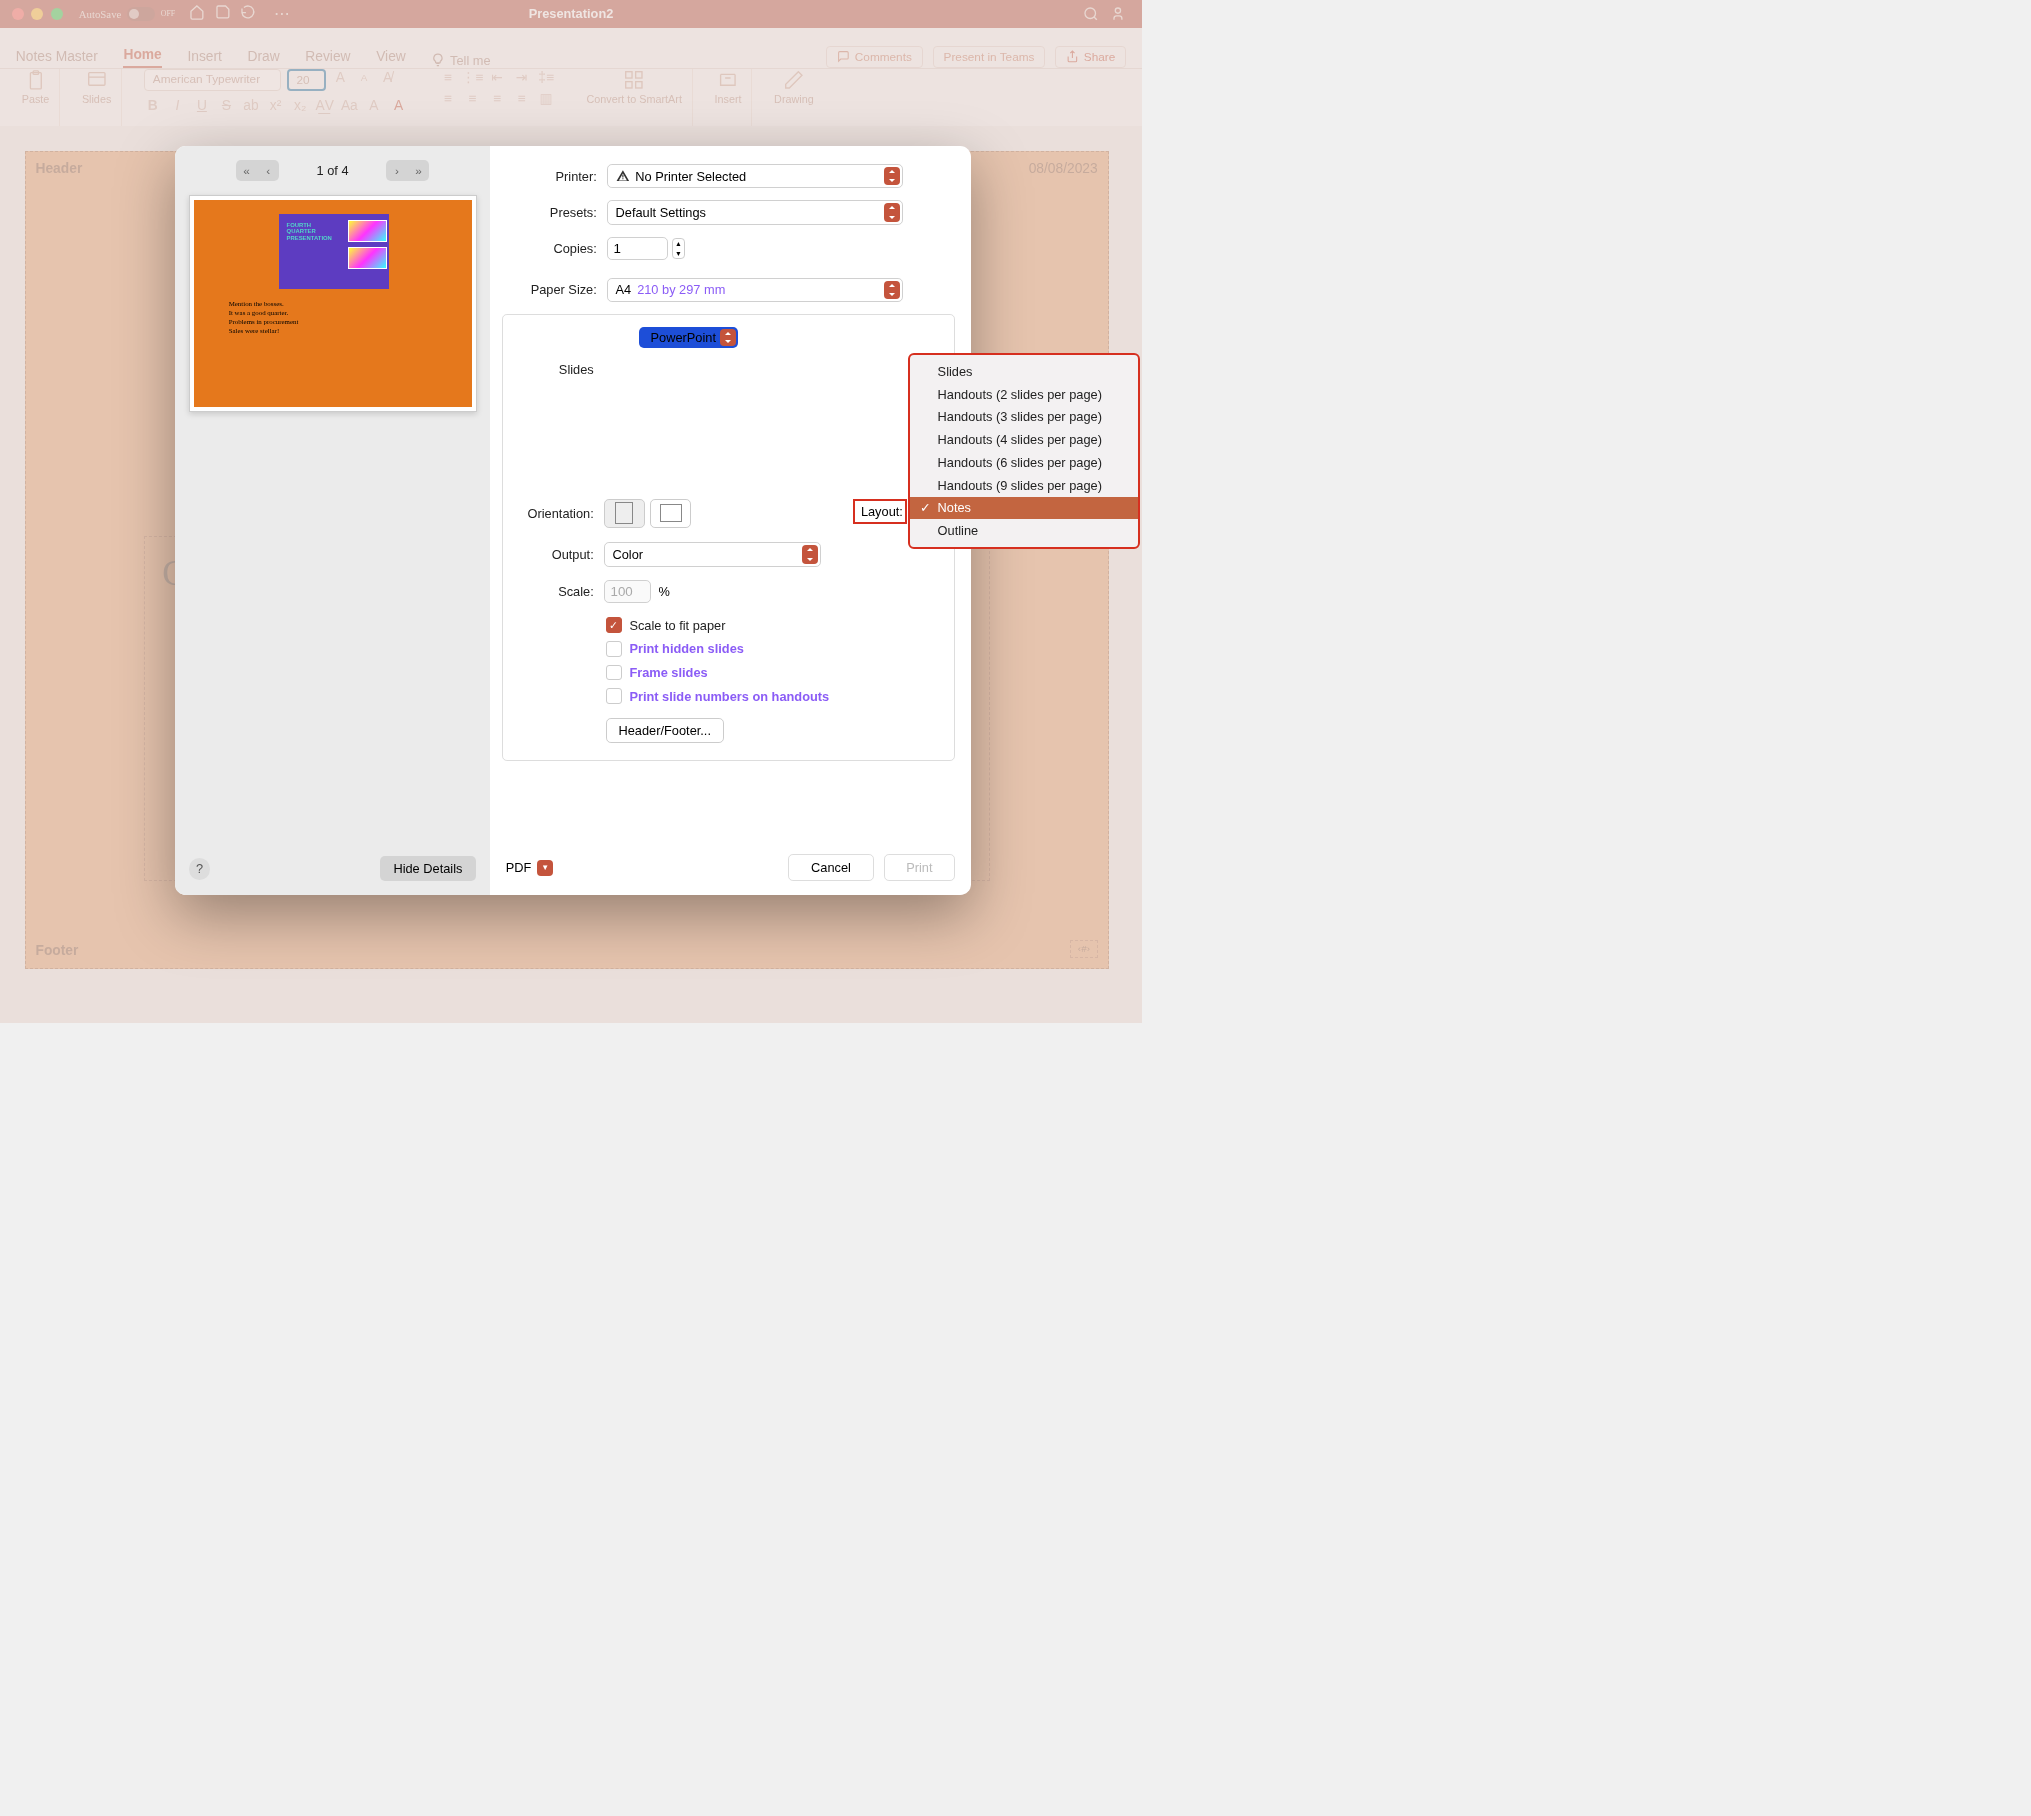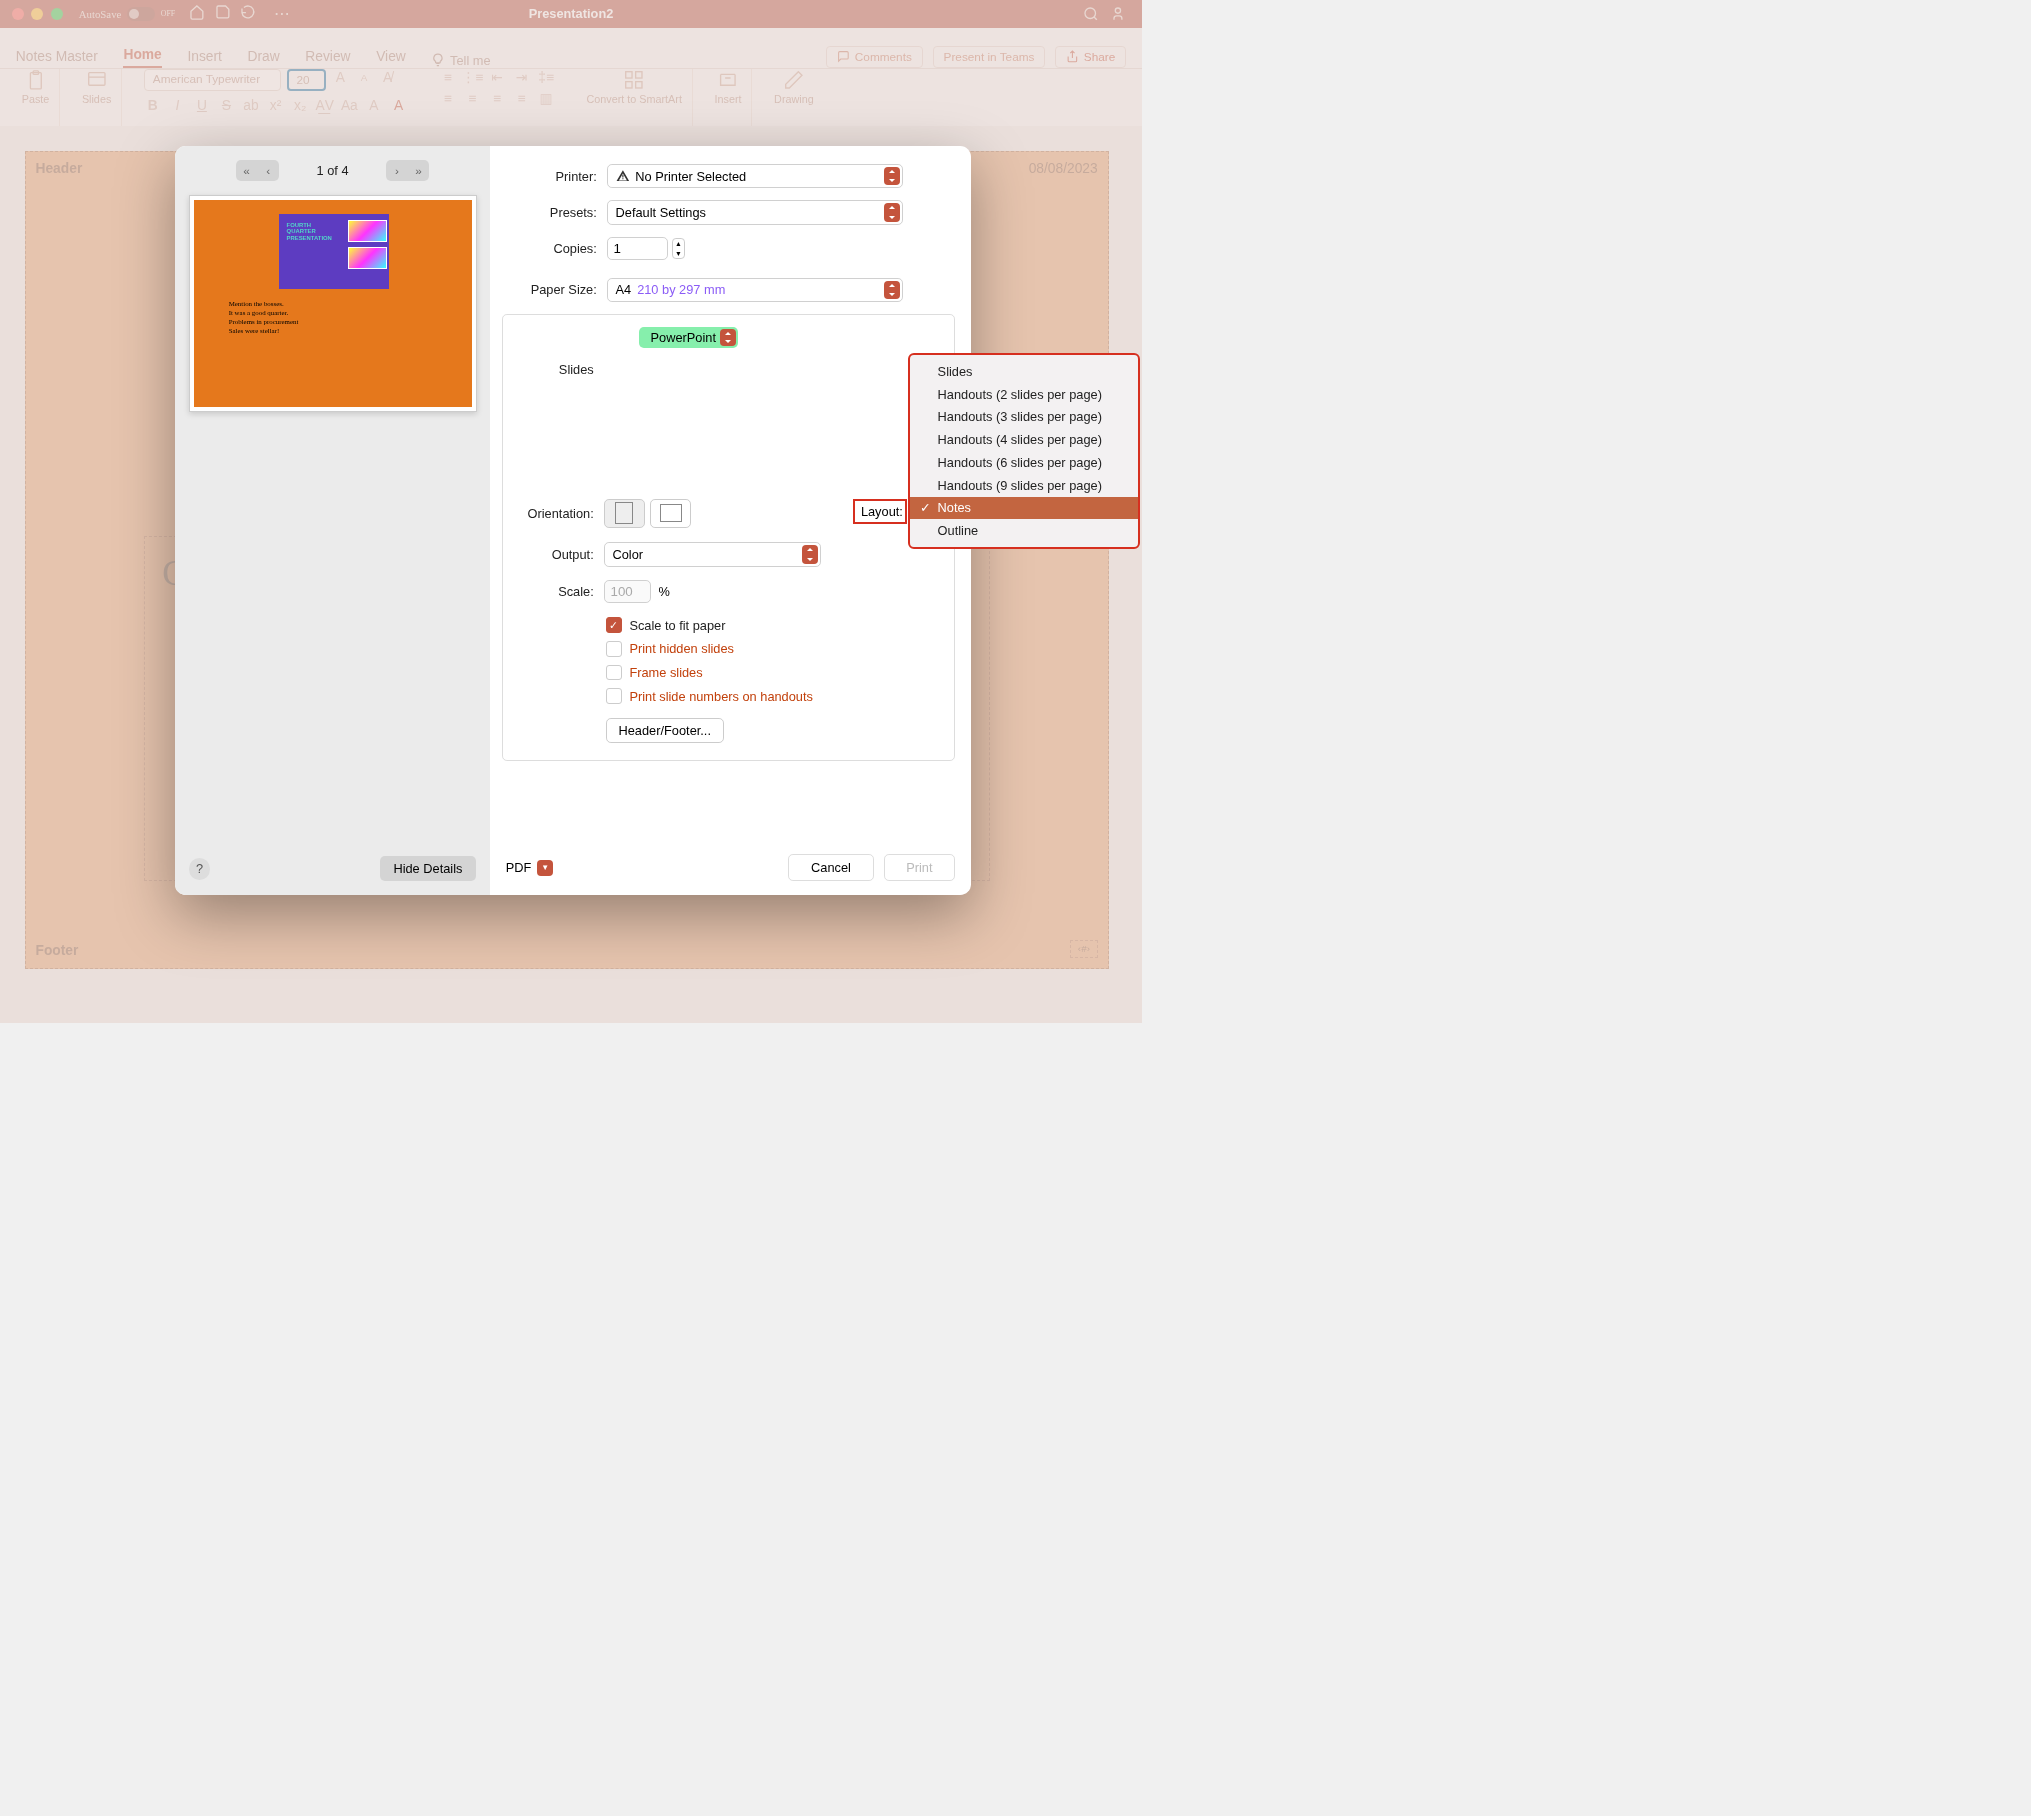--- a/index.html
+++ b/index.html
@@ -153,32 +153,32 @@
 .stepper-v { display: flex; flex-direction: column; width: 13.8px; height: 21.7px; border: 1px solid #ccc; border-radius: 3.9px; margin-left: 3.9px; }
 .stepper-v div { flex:1; display:flex; align-items:center; justify-content:center; font-size:6.9px; }
 
 .inner-panel {
   border: 0.5px solid #ddd;
   border-radius: 4.9px;
   padding: 11.8px 13.8px 17.7px 13.8px;
   margin-left: -3.9px;
   margin-top: 5.9px;
 }
-.app-select { display: inline-flex; align-items: center; border-radius: 4.9px; padding: 3px 21.7px 3px 11.8px; position: relative; margin-left: 122px; background: #86efac; }
+.app-select { display: inline-flex; align-items: center; border-radius: 4.9px; padding: 3px 21.7px 3px 11.8px; position: relative; margin-left: 122px; background: #1d4ed8; }
 .app-select .select-stepper { background: #c4543c; }
 
 .form-row-inner { display: flex; align-items: center; margin-bottom: 13.8px; }
 .form-label-inner { width: 77px; text-align: right; margin-right: 9.9px; color: #222; }
 .orient-btn { width: 41px; height: 29.6px; border: 1px solid #ccc; border-radius: 4.9px; margin-right: 5.9px; display: flex; align-items: center; justify-content: center; background:#fff;}
 .orient-btn.sel { background: #eee; }
 .orient-glyph { width: 17.7px; height: 21.7px; border: 1.5px solid #888; position: relative; }
 .orient-glyph.land { width: 21.7px; height: 17.7px; }
 .scale-input { width: 47px; border: 1px solid #d0d0d0; border-radius: 4.9px; padding: 3px 5.9px; color: #aaa; }
 .check-row { display: flex; align-items: center; gap: 7.9px; margin-bottom: 7.9px; color: #222; }
-.check-row.disabled { color: #c2410c; }
+.check-row.disabled { color: #8b5cf6; font-weight: bold; }
 .checkbox { width: 15.8px; height: 15.8px; border: 1px solid #ccc; border-radius: 3px; display: flex; align-items: center; justify-content: center; font-size: 10.8px; }
 .checkbox.checked { background: #c4543c; border-color:#c4543c; color: #fff; }
 .hf-btn { border: 1px solid #ccc; border-radius: 4.9px; padding: 3.9px 11.8px; background: #fff; font-size: 12.8px; margin-left: 89px; margin-top: 5.9px; }
 
 
 .layout-highlight-label {
   position: absolute;
   border: 2.5px solid #d62f1f;
   padding: 3px 2px 3px 5.9px;
   top: 353px;

